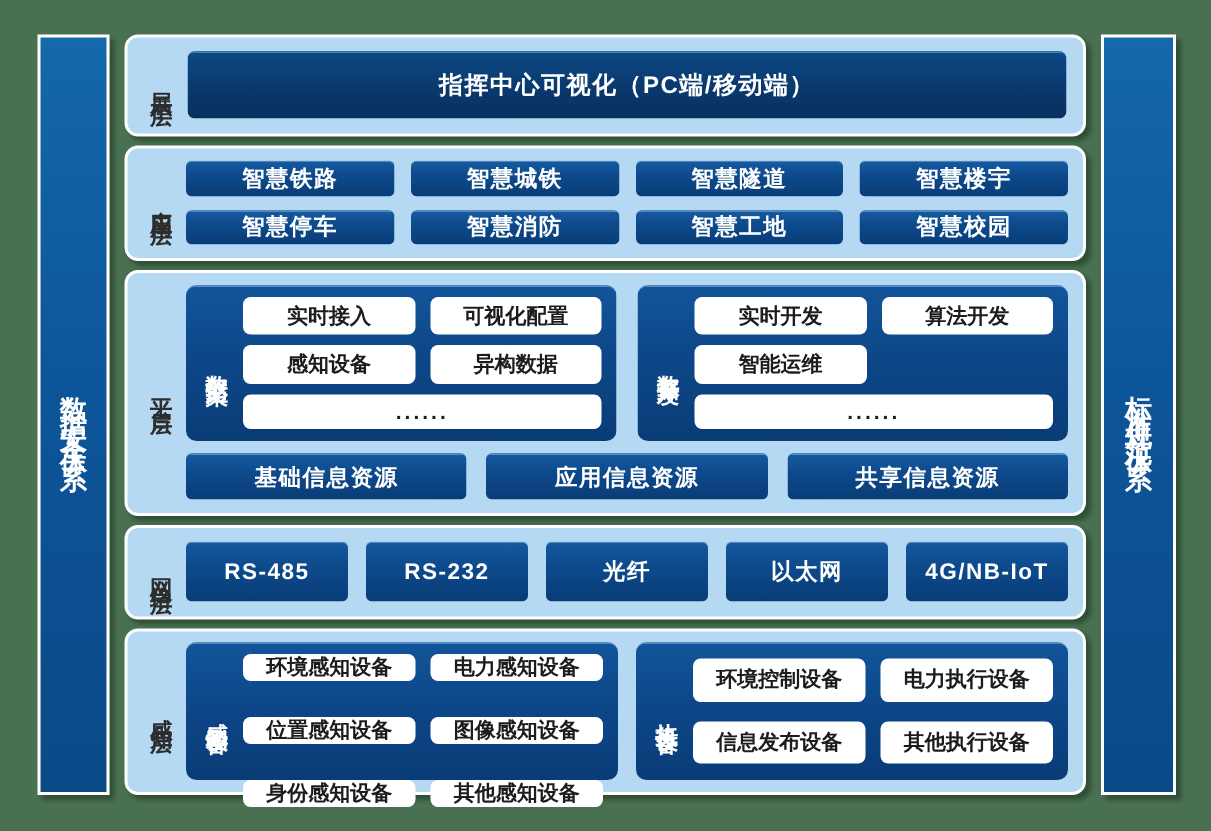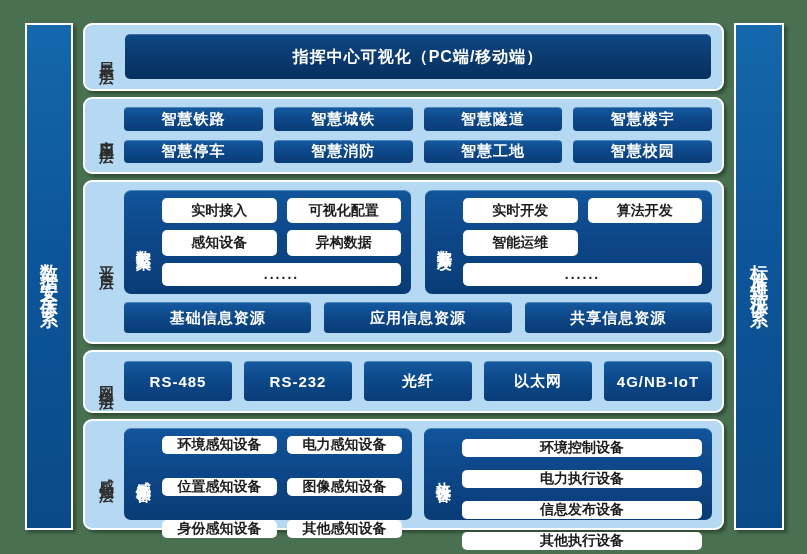--- a/index.html
+++ b/index.html
@@ -85,21 +85,21 @@
   .resource{flex:1;}
 
   
   .panel-network{height:63px;}
   .net-grid{flex:1;display:grid;grid-template-columns:repeat(5,1fr);gap:12px;padding:3px 1px;}
 
   
   .panel-perception{height:111px;}
   .perc-row{flex:1;display:flex;gap:12px;padding:1px 1px;}
   .perc-grid-3{flex:1;display:grid;grid-template-columns:1fr 1fr;grid-template-rows:1fr 1fr 1fr;gap:24px 10px;}
-  .perc-grid-2{flex:1;display:grid;grid-template-columns:1fr;grid-template-rows:1fr 1fr;gap:13px 10px;padding:3px 0;}
+  .perc-grid-2{flex:1;display:grid;grid-template-columns:1fr 1fr;grid-template-rows:1fr 1fr;gap:13px 10px;padding:3px 0;}
 </style>
 </head>
 <body>
 
 <div class="frame">
 
   <aside class="pillar pillar-left">
     <span class="vtext">数据安全体系</span>
   </aside>
 

